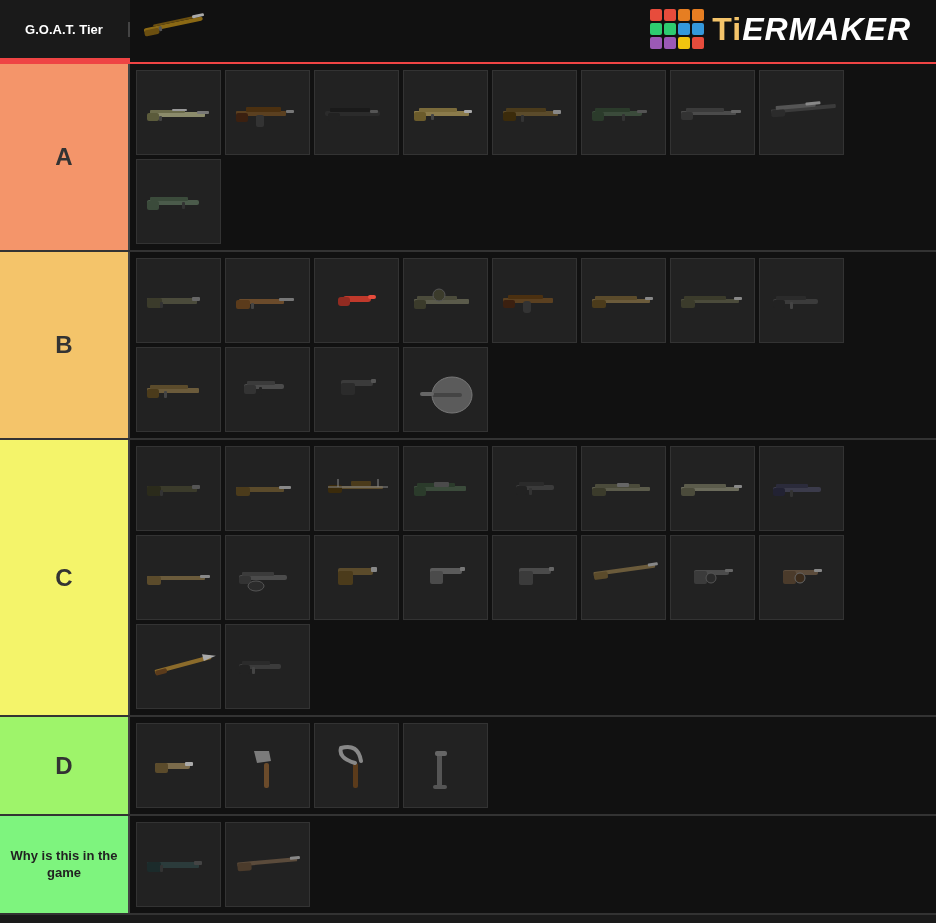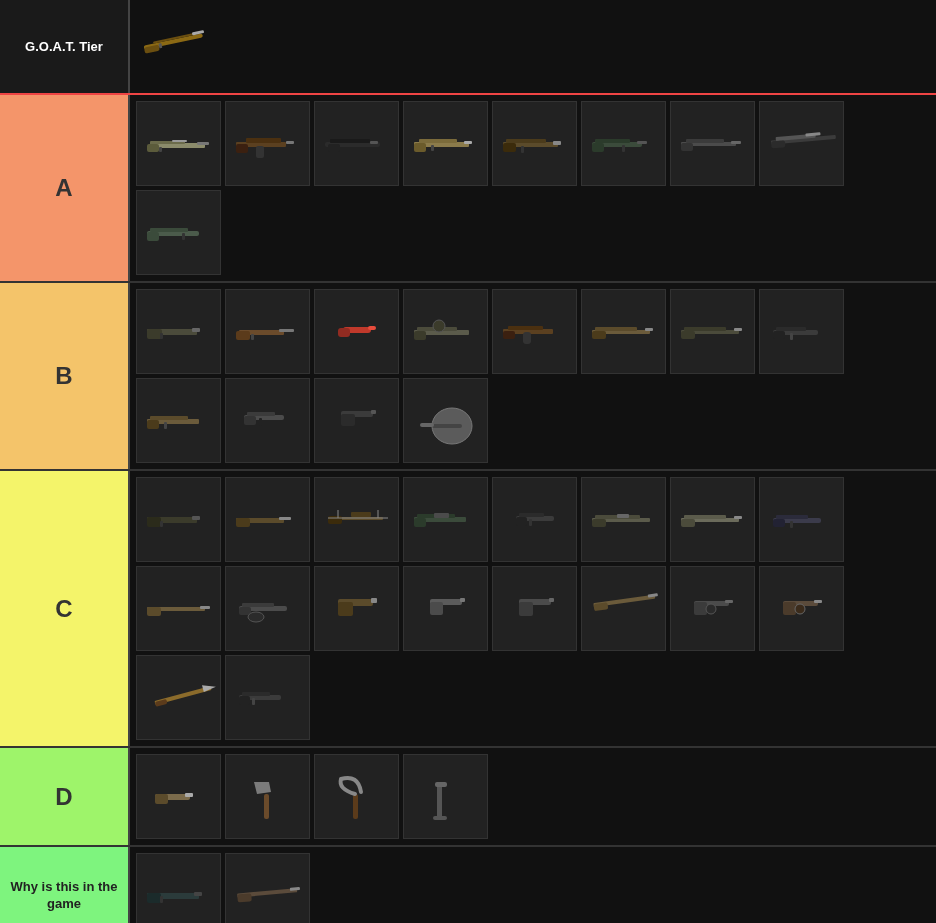--- a/index.html
+++ b/index.html
@@ -6,22 +6,23 @@
     body {
       background: #1a1a1a;
       font-family: Arial, sans-serif;
       width: 936px;
       min-height: 923px;
     }
 
     
     .header-row {
       display: flex;
-      height: 95px;
-      border-bottom: 2px solid #ef4444;
+      height: 64px;
+      border-bottom: 6px solid #ef4444;
+      align-items: center;
     }
     .header-label {
       width: 130px;
       min-width: 130px;
       background: #1a1a1a;
       display: flex;
       align-items: center;
       justify-content: center;
       color: white;
       font-size: 14px;
@@ -130,20 +131,39 @@
       <svg class="weapon" viewBox="0 0 78 55">
         <g transform="translate(2,20) rotate(-12)">
           <rect x="5" y="8" width="60" height="4" rx="2" fill="#8B6914"></rect>
           <rect x="15" y="6" width="45" height="2" rx="1" fill="#6B4F10"></rect>
           <rect x="55" y="5" width="12" height="3" rx="1" fill="#aaa"></rect>
           <rect x="5" y="10" width="15" height="6" rx="2" fill="#6B4F10"></rect>
           <rect x="20" y="9" width="3" height="5" rx="1" fill="#555"></rect>
         </g>
       </svg>
 
+      <div class="logo-container">
+        <div class="logo-grid">
+          <div class="logo-cell" style="background:#e74c3c;"></div>
+          <div class="logo-cell" style="background:#e74c3c;"></div>
+          <div class="logo-cell" style="background:#e67e22;"></div>
+          <div class="logo-cell" style="background:#e67e22;"></div>
+          <div class="logo-cell" style="background:#2ecc71;"></div>
+          <div class="logo-cell" style="background:#2ecc71;"></div>
+          <div class="logo-cell" style="background:#3498db;"></div>
+          <div class="logo-cell" style="background:#3498db;"></div>
+          <div class="logo-cell" style="background:#9b59b6;"></div>
+          <div class="logo-cell" style="background:#9b59b6;"></div>
+          <div class="logo-cell" style="background:#f1c40f;"></div>
+          <div class="logo-cell" style="background:#e74c3c;"></div>
+        </div>
+        <div class="logo-text">
+          <span style="color:#f4c46a;">Ti</span><span style="text-transform:uppercase; font-style:italic;">ERMAKER</span>
+        </div>
+      </div>
     </div>
   </div>
 
   <div class="tier-section tier-a">
     <div class="tier-label">
       <span>A</span>
     </div>
     <div class="tier-content">
 
       <div class="weapon-cell">

